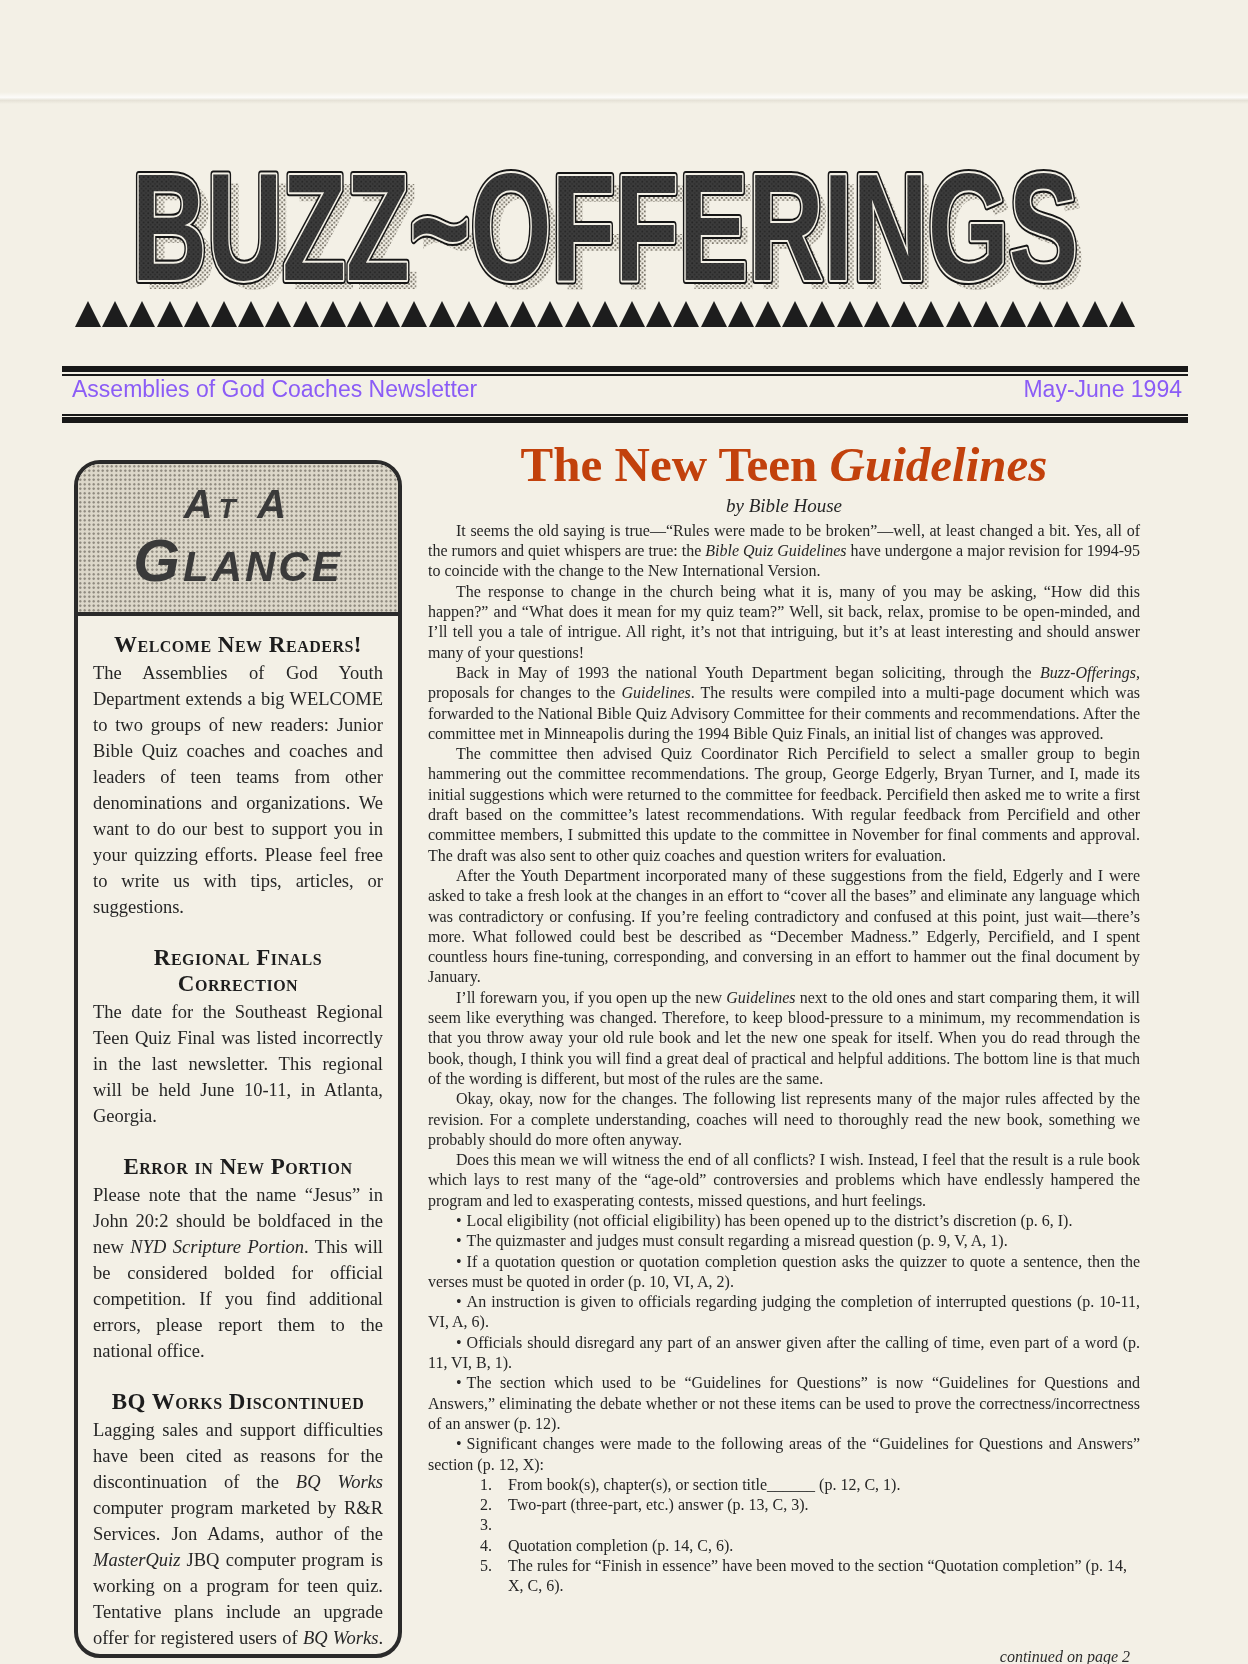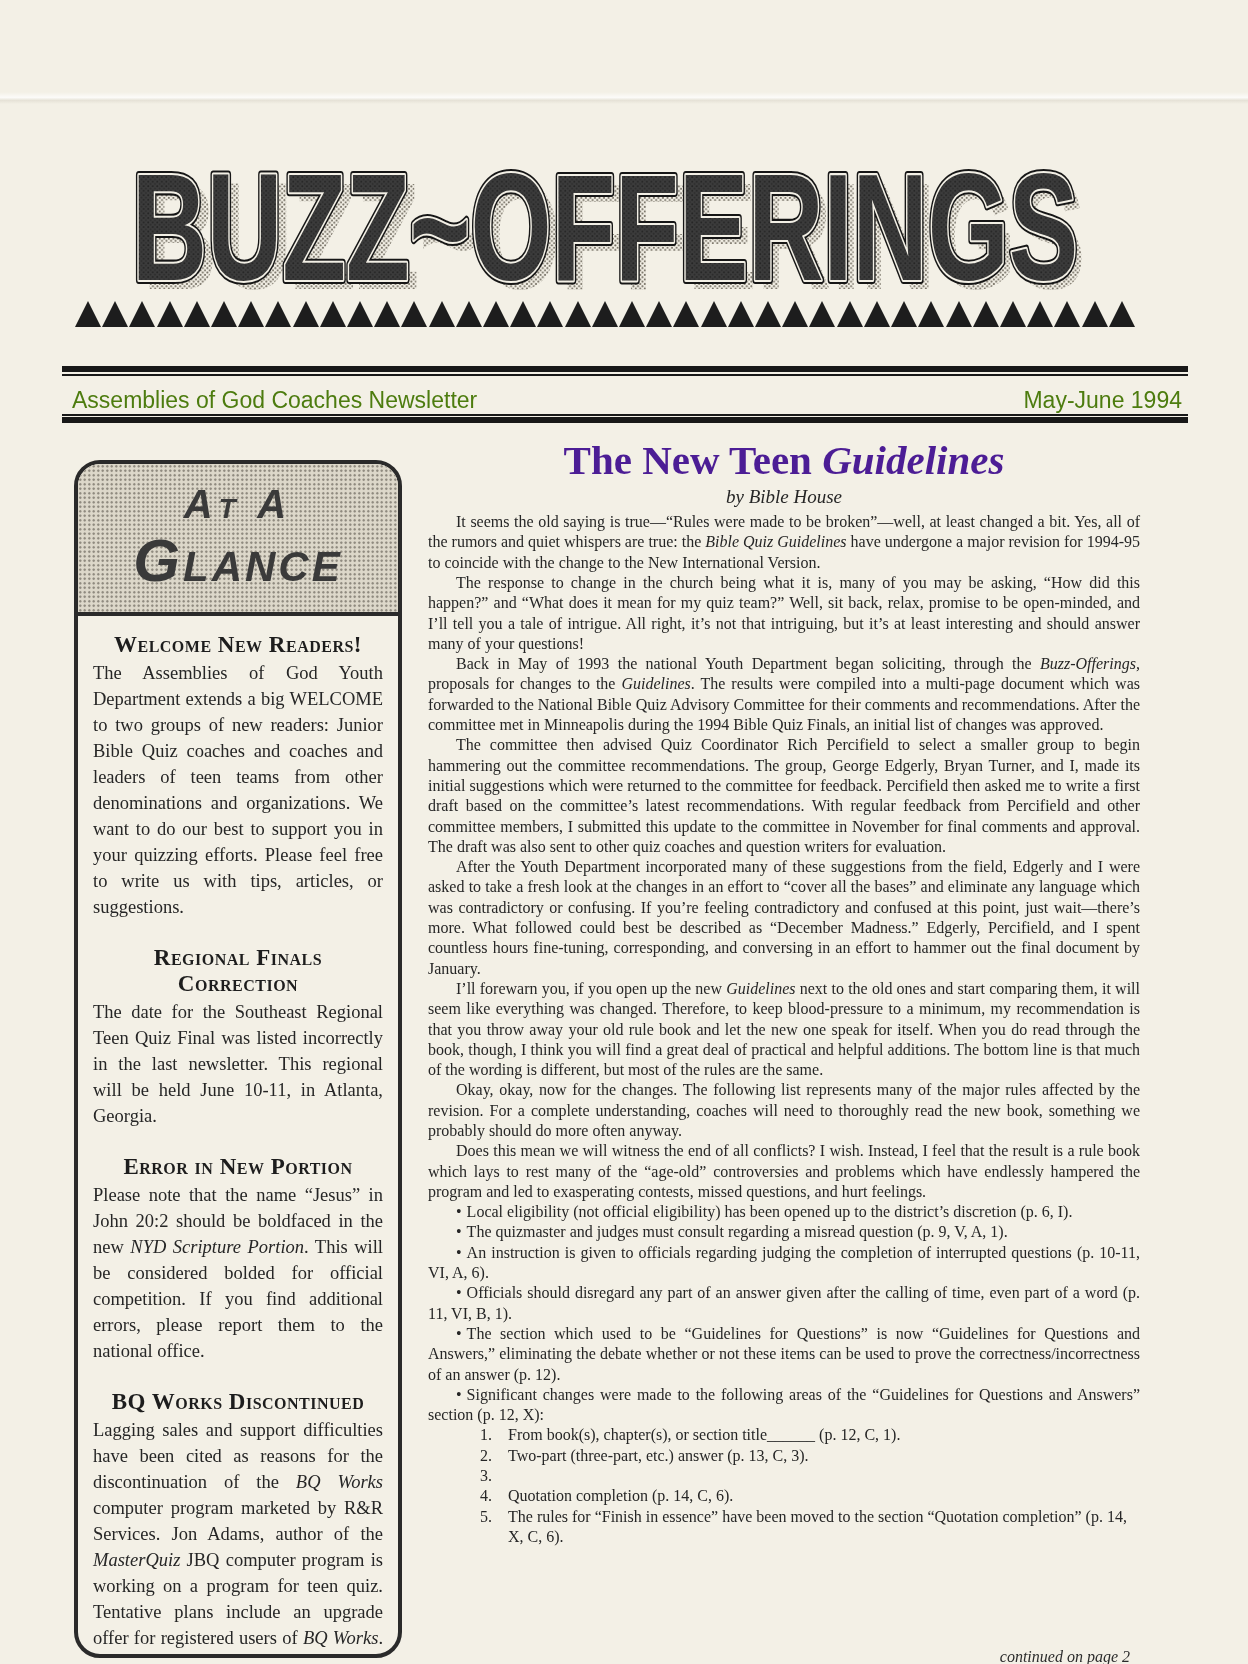--- a/index.html
+++ b/index.html
@@ -31,24 +31,24 @@
     border-right:13px solid transparent;
     border-bottom:26px solid #1d1d1d;
   }
 
   
   .header-bar { position:absolute; left:62px; top:366px; width:1126px; }
   .rule-thick { height:6px; background:#181818; }
   .rule-thin  { height:2px; background:#181818; }
   .gap2 { height:2px; } .gap1 { height:1px; }
   .header-line {
-    display:flex; justify-content:space-between; align-items:flex-end;
+    display:flex; justify-content:space-between; align-items:flex-start;
     height:38px; padding:0 6px 0 10px;
     font-family:"Liberation Sans", sans-serif;
-    font-size:23px; color:#4d7c0f;
+    font-size:23px; color:#8b5cf6;
   }
 
   
   .sidebar {
     position:absolute; left:66px; top:460px; width:328px; height:1198px;
     border:4px solid #2a2a2a; border-radius:26px;
     overflow:hidden; background:#f3f0e6;margin-left:8px;
   }
   .glance-panel {
     height:152px; border-bottom:4px solid #2a2a2a;
@@ -75,21 +75,21 @@
   }
   .side-body {
     font-size:18.5px; line-height:26px;
     text-align:justify;
   }
 
   
   .article { position:absolute; left:428px; top:438px; width:712px; }
   .article-title {
     text-align:center;
-    font-size:41px; font-weight:bold; color:#4c1d95;
+    font-size:49px; font-weight:bold; color:#c2410c;
     line-height:1.1;
   }
   .article-title .t-italic { font-style:italic; }
   .article-byline {
     text-align:center; font-style:italic; font-size:19px;
     margin:3px 0 4px 0;
   }
   .para { font-size:16px; line-height:20.3px; text-align:justify; text-indent:28px; }
   .para i, .side-body i { font-style:italic; }
   .bullet .dot { padding-right:5px; }
@@ -216,20 +216,21 @@
   <p class="para">The response to change in the church being what it is, many of you may be asking, “How did this happen?” and “What does it mean for my quiz team?” Well, sit back, relax, promise to be open-minded, and I’ll tell you a tale of intrigue. All right, it’s not that intriguing, but it’s at least interesting and should answer many of your questions!</p>
   <p class="para">Back in May of 1993 the national Youth Department began soliciting, through the <i>Buzz-Offerings,</i> proposals for changes to the <i>Guidelines</i>. The results were compiled into a multi-page document which was forwarded to the National Bible Quiz Advisory Committee for their comments and recommendations. After the committee met in Minneapolis during the 1994 Bible Quiz Finals, an initial list of changes was approved.</p>
   <p class="para">The committee then advised Quiz Coordinator Rich Percifield to select a smaller group to begin hammering out the committee recommendations. The group, George Edgerly, Bryan Turner, and I, made its initial suggestions which were returned to the committee for feedback. Percifield then asked me to write a first draft based on the committee’s latest recommendations. With regular feedback from Percifield and other committee members, I submitted this update to the committee in November for final comments and approval. The draft was also sent to other quiz coaches and question writers for evaluation.</p>
   <p class="para">After the Youth Department incorporated many of these suggestions from the field, Edgerly and I were asked to take a fresh look at the changes in an effort to “cover all the bases” and eliminate any language which was contradictory or confusing. If you’re feeling contradictory and confused at this point, just wait—there’s more. What followed could best be described as “December Madness.” Edgerly, Percifield, and I spent countless hours fine-tuning, corresponding, and conversing in an effort to hammer out the final document by January.</p>
   <p class="para">I’ll forewarn you, if you open up the new <i>Guidelines</i> next to the old ones and start comparing them, it will seem like everything was changed. Therefore, to keep blood-pressure to a minimum, my recommendation is that you throw away your old rule book and let the new one speak for itself. When you do read through the book, though, I think you will find a great deal of practical and helpful additions. The bottom line is that much of the wording is different, but most of the rules are the same.</p>
   <p class="para">Okay, okay, now for the changes. The following list represents many of the major rules affected by the revision. For a complete understanding, coaches will need to thoroughly read the new book, something we probably should do more often anyway.</p>
   <p class="para">Does this mean we will witness the end of all conflicts? I wish. Instead, I feel that the result is a rule book which lays to rest many of the “age-old” controversies and problems which have endlessly hampered the program and led to exasperating contests, missed questions, and hurt feelings.</p>
 
   <p class="para bullet"><span class="dot">•</span><span>Local eligibility (not official eligibility) has been opened up to the district’s discretion (p. 6, I).</span></p>
   <p class="para bullet"><span class="dot">•</span><span>The quizmaster and judges must consult regarding a misread question (p. 9, V, A, 1).</span></p>
+  <p class="para bullet"><span class="dot">•</span><span>If a quotation question or quotation completion question asks the quizzer to quote a sentence, then the verses must be quoted in order (p. 10, VI, A, 2).</span></p>
   <p class="para bullet"><span class="dot">•</span><span>An instruction is given to officials regarding judging the completion of interrupted questions (p. 10-11, VI, A, 6).</span></p>
   <p class="para bullet"><span class="dot">•</span><span>Officials should disregard any part of an answer given after the calling of time, even part of a word (p. 11, VI, B, 1).</span></p>
   <p class="para bullet"><span class="dot">•</span><span>The section which used to be “Guidelines for Questions” is now “Guidelines for Questions and Answers,” eliminating the debate whether or not these items can be used to prove the correctness/incorrectness of an answer (p. 12).</span></p>
   <p class="para bullet"><span class="dot">•</span><span>Significant changes were made to the following areas of the “Guidelines for Questions and Answers” section (p. 12, X):</span></p>
 
   <p class="num-item">
       <span class="num">1.</span>
       <span class="num-text">From book(s), chapter(s), or section title______ (p. 12, C, 1).</span>
     </p>
   <p class="num-item">

